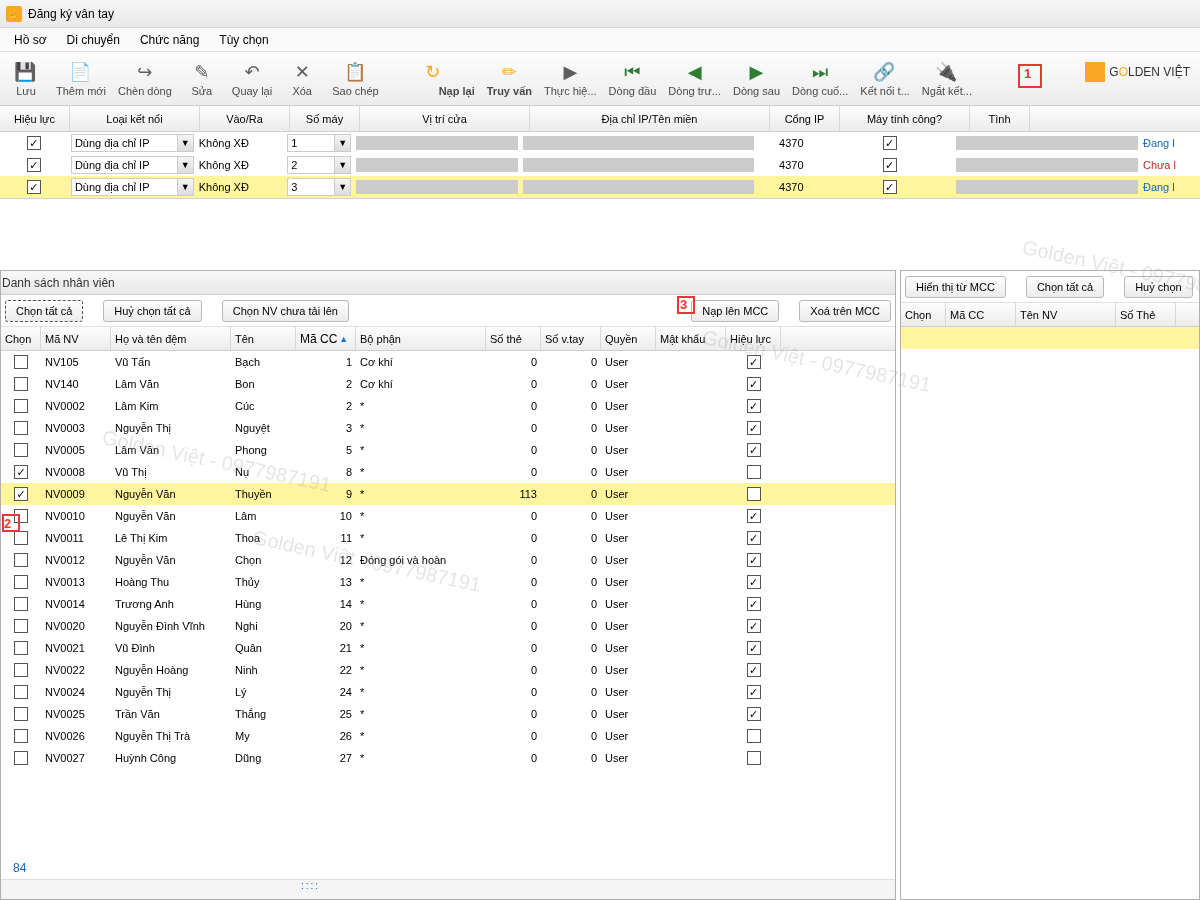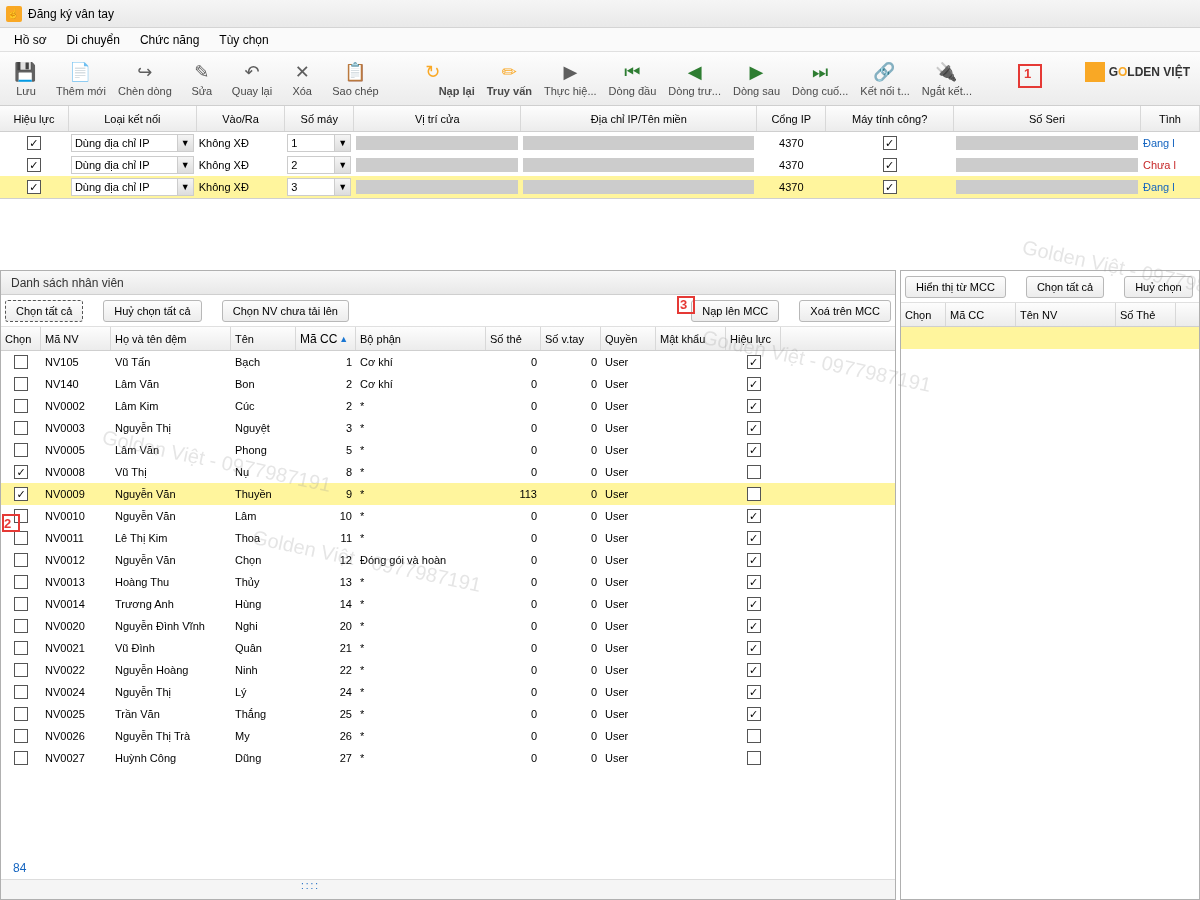--- a/index.html
+++ b/index.html
@@ -5,21 +5,21 @@
 *{box-sizing:border-box;margin:0;padding:0;font-family:'Segoe UI',Tahoma,sans-serif;font-size:12px}
 body{background:#fff;overflow:hidden;width:1200px;height:900px;position:relative}
 .titlebar{height:28px;background:linear-gradient(to bottom,#f5f5f5,#e9e9e9);border-bottom:1px solid #d4d4d4;display:flex;align-items:center;padding:0 6px}
 .title-icon{width:16px;height:16px;background:#f9a825;border-radius:2px;margin-right:6px;display:flex;align-items:center;justify-content:center;color:#fff;font-size:10px}
 .menubar{height:24px;display:flex;align-items:center;padding:0 4px;border-bottom:1px solid #e0e0e0;background:#fafafa}
 .menu-item{padding:3px 10px;cursor:default}
 .toolbar{height:54px;background:linear-gradient(to bottom,#fdfdfd,#ececec);border-bottom:1px solid #cfcfcf;display:flex;align-items:center;padding:0 2px;overflow:hidden}
 .tb-btn{display:flex;flex-direction:column;align-items:center;justify-content:center;padding:2px 6px;min-width:48px;height:50px;cursor:default;color:#4a4a4a}
 .tb-icon{width:24px;height:24px;display:flex;align-items:center;justify-content:center;font-size:18px;color:#5e5e5e}
 .tb-lbl{font-size:11px;margin-top:1px;white-space:nowrap}
-.logo{position:absolute;right:10px;top:62px;font-weight:bold;font-size:18px;color:#333;display:flex;align-items:center;gap:4px}
+.logo{position:absolute;right:10px;top:62px;font-weight:normal;font-size:18px;color:#333;display:flex;align-items:center;gap:4px}
 .logo-sq{width:20px;height:20px;background:#f9a825}
 .logo-g{color:#f9a825}
 .red-box{position:absolute;border:2px solid #e53935;z-index:50}
 .r1{top:64px;left:1018px;width:24px;height:24px}
 .r2{top:514px;left:2px;width:18px;height:18px}
 .r3{top:296px;left:677px;width:18px;height:18px}
 .red-num{position:absolute;color:#e53935;font-weight:bold;font-size:13px;z-index:51}
 .n1{top:66px;left:1024px}
 .n2{top:516px;left:4px}
 .n3{top:297px;left:680px}
@@ -32,21 +32,21 @@
 .combo{display:flex;align-items:center;width:100%;height:18px;border:1px solid #ccc;background:#fff}
 .combo span{flex:1;padding:0 3px;font-size:11px}
 .combo .arr{width:16px;height:16px;background:linear-gradient(to bottom,#f5f5f5,#ddd);border-left:1px solid #ccc;display:flex;align-items:center;justify-content:center;font-size:9px}
 .grayblk{background:#ccc;height:14px;width:100%}
 .status-blue{color:#1565c0}
 .status-red{color:#c62828}
 .panels{position:absolute;top:270px;left:0;right:0;bottom:0;display:flex;gap:4px}
 .panel{border:1px solid #b0b0b0;display:flex;flex-direction:column;background:#fff}
 .panel-l{flex:1;min-width:0}
 .panel-r{width:300px}
-.panel-title{height:24px;background:linear-gradient(to bottom,#f8f8f8,#e8e8e8);border-bottom:1px solid #cfcfcf;display:flex;align-items:center;padding:0 10px;font-size:12px;color:#333}
+.panel-title{height:24px;background:linear-gradient(to bottom,#f8f8f8,#e8e8e8);border-bottom:1px solid #cfcfcf;display:flex;align-items:center;padding:0 1px;font-size:12px;color:#333}
 .panel-btns{height:32px;display:flex;align-items:center;padding:0 4px;gap:20px;border-bottom:1px solid #e0e0e0}
 .btn{padding:4px 10px;background:linear-gradient(to bottom,#fdfdfd,#ececec);border:1px solid #b8b8b8;border-radius:3px;font-size:11px;cursor:default;white-space:nowrap}
 .btn.dashed{border:1px dashed #555}
 .grid-head{display:flex;height:24px;background:linear-gradient(to bottom,#fdfdfd,#ececec);border-bottom:1px solid #cfcfcf}
 .gh{border-right:1px solid #d8d8d8;display:flex;align-items:center;padding:0 4px;font-size:11px;overflow:hidden;white-space:nowrap}
 .grid-body{flex:1;overflow-y:auto;overflow-x:hidden}
 .gr{display:flex;height:22px;align-items:center}
 .gr.sel{background:#fff59d}
 .gc{display:flex;align-items:center;padding:0 4px;font-size:11px;overflow:hidden;white-space:nowrap;height:100%}
 .gc.num{justify-content:flex-end}
@@ -162,21 +162,20 @@
 <div class="dev-grid">
   <div class="dev-head">
     <div class="dh c-hl">Hiệu lực</div>
     <div class="dh c-lk">Loại kết nối</div>
     <div class="dh c-vr">Vào/Ra</div>
     <div class="dh c-sm">Số máy</div>
     <div class="dh c-vt">Vị trí cửa</div>
     <div class="dh c-ip">Địa chỉ IP/Tên miền</div>
     <div class="dh c-cp">Cổng IP</div>
     <div class="dh c-mt">Máy tính công?</div>
-    <div class="dh c-ss">Số Seri</div>
     <div class="dh c-tn">Tình</div>
   </div>
   <div id="dev-rows">
       <div class="dev-row">
         <div class="dc c-hl" style="justify-content:center">
           <span class="chk on"></span>
         </div>
         <div class="dc c-lk">
           <div class="combo">
             <span>Dùng địa chỉ IP</span>

